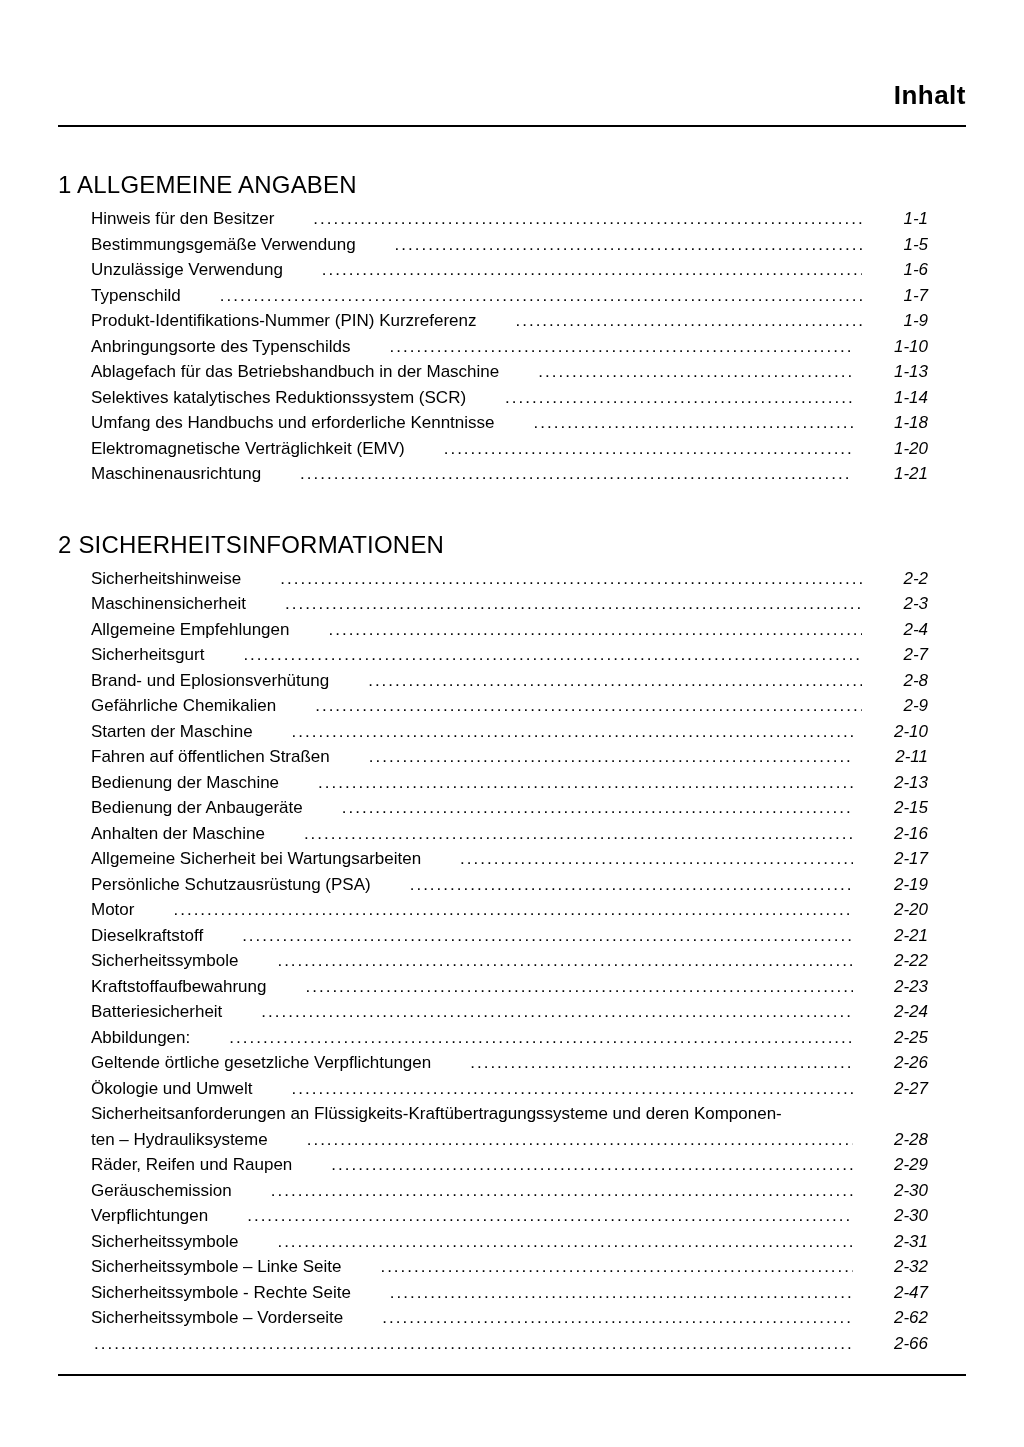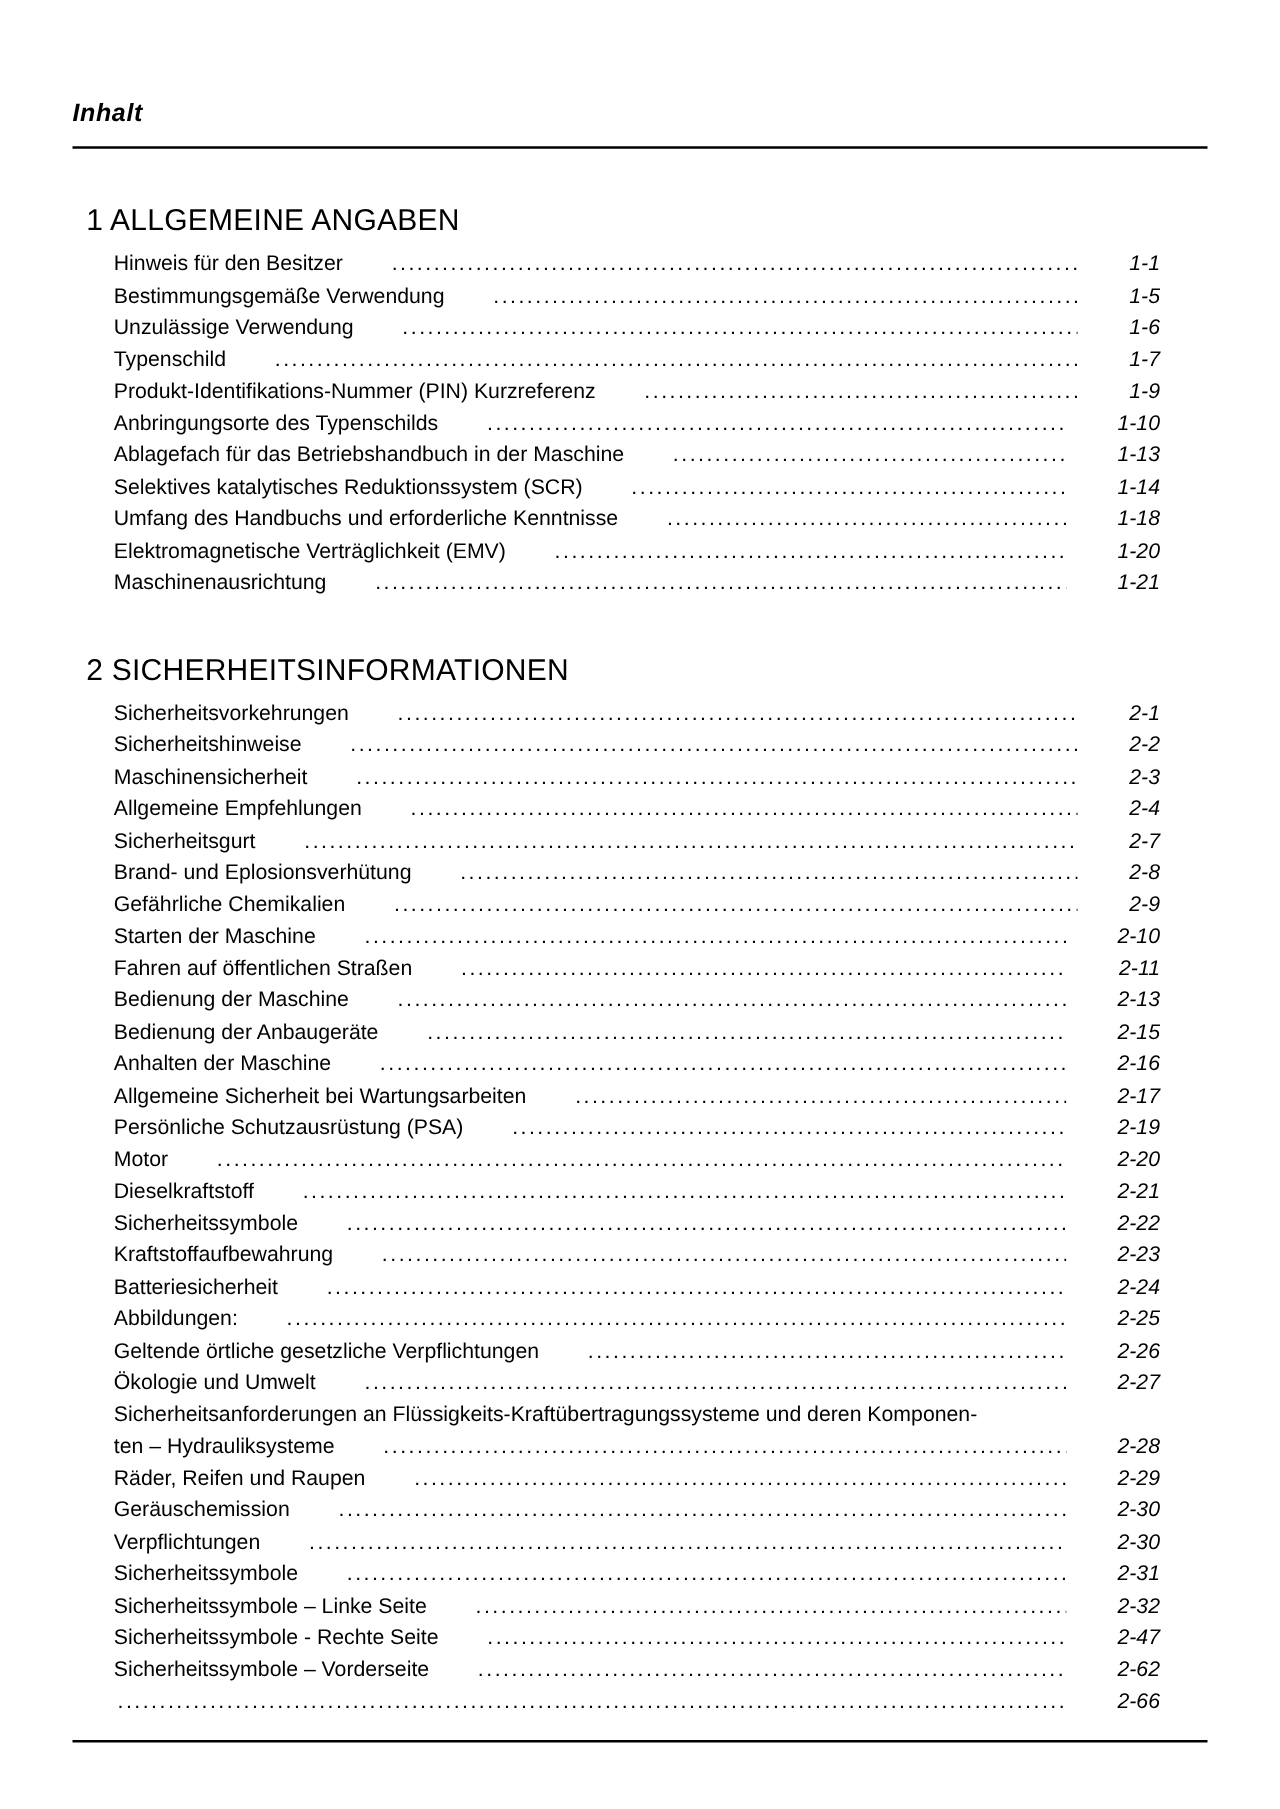--- a/index.html
+++ b/index.html
@@ -8,37 +8,35 @@
     width: 1024px;
     height: 1447px;
     font-family: "Liberation Sans", sans-serif;
     color: #000000;
     overflow: hidden;
   }
   .page {
     padding: 80px 58px 0 58px;
   }
   .doc-title {
-    text-align: left;
-    font-size: 20px;
+    text-align: right;
+    font-size: 26px;
     font-weight: bold;
     letter-spacing: 0.5px;
-    font-style: italic;
   }
   .rule {
     border: none;
     border-top: 2px solid #000;
     margin-top: 14px;
   }
   .section-heading {
     font-size: 24px;
     font-weight: normal;
     letter-spacing: 0.2px;
     margin-top: 44px;
-    margin-left: 11px;
   }
   .entries {
     margin-top: 7px;
     padding-left: 33px;
     padding-right: 38px;
     font-size: 17px;
   }
   .toc-row {
     display: flex;
     align-items: baseline;
@@ -129,25 +127,20 @@
         </div>
         <div class="toc-row">
           <span class="toc-title">Maschinenausrichtung</span>
           <span class="leader"></span>
           <span class="toc-page">1-21</span>
         </div>
       </div>
       <div class="section-heading">2 SICHERHEITSINFORMATIONEN</div>
       <div class="entries">
         <div class="toc-row">
-          <span class="toc-title">Sicherheitsvorkehrungen</span>
-          <span class="leader"></span>
-          <span class="toc-page">2-1</span>
-        </div>
-        <div class="toc-row">
           <span class="toc-title">Sicherheitshinweise</span>
           <span class="leader"></span>
           <span class="toc-page">2-2</span>
         </div>
         <div class="toc-row">
           <span class="toc-title">Maschinensicherheit</span>
           <span class="leader"></span>
           <span class="toc-page">2-3</span>
         </div>
         <div class="toc-row">

